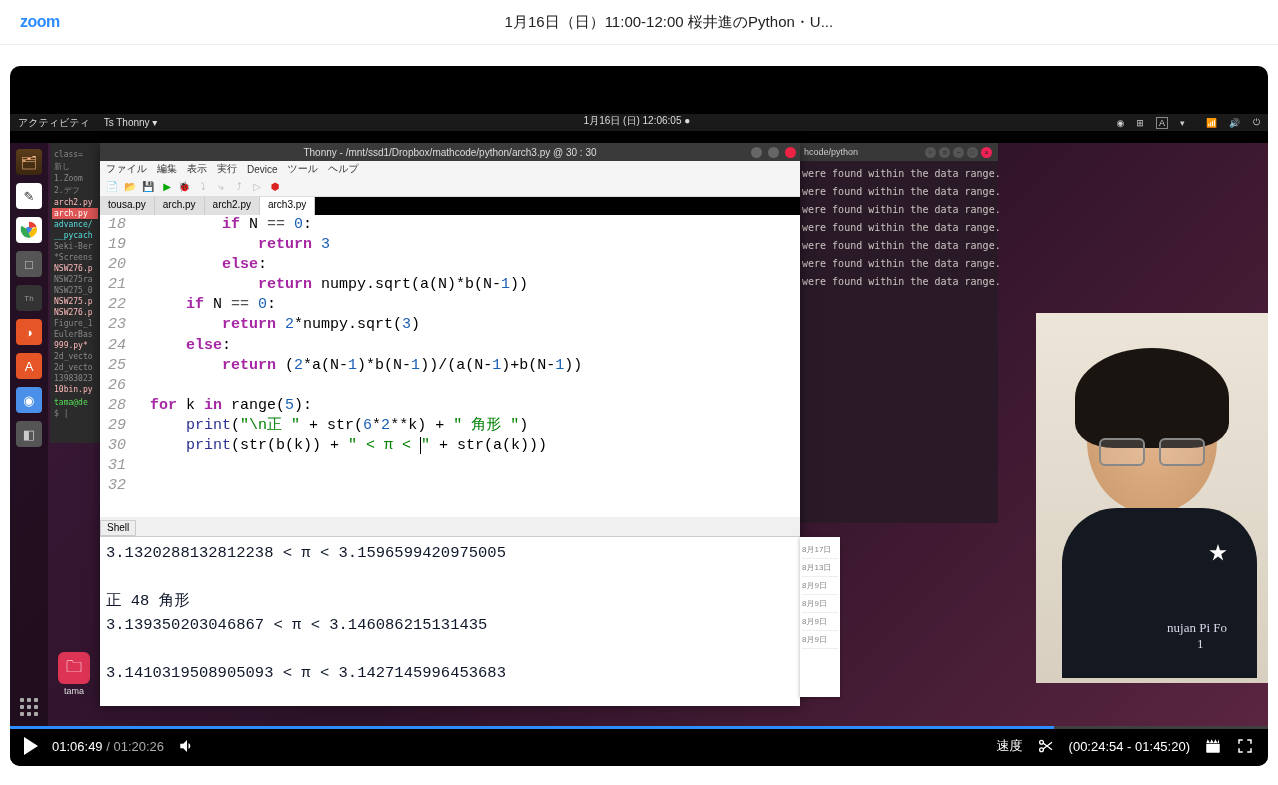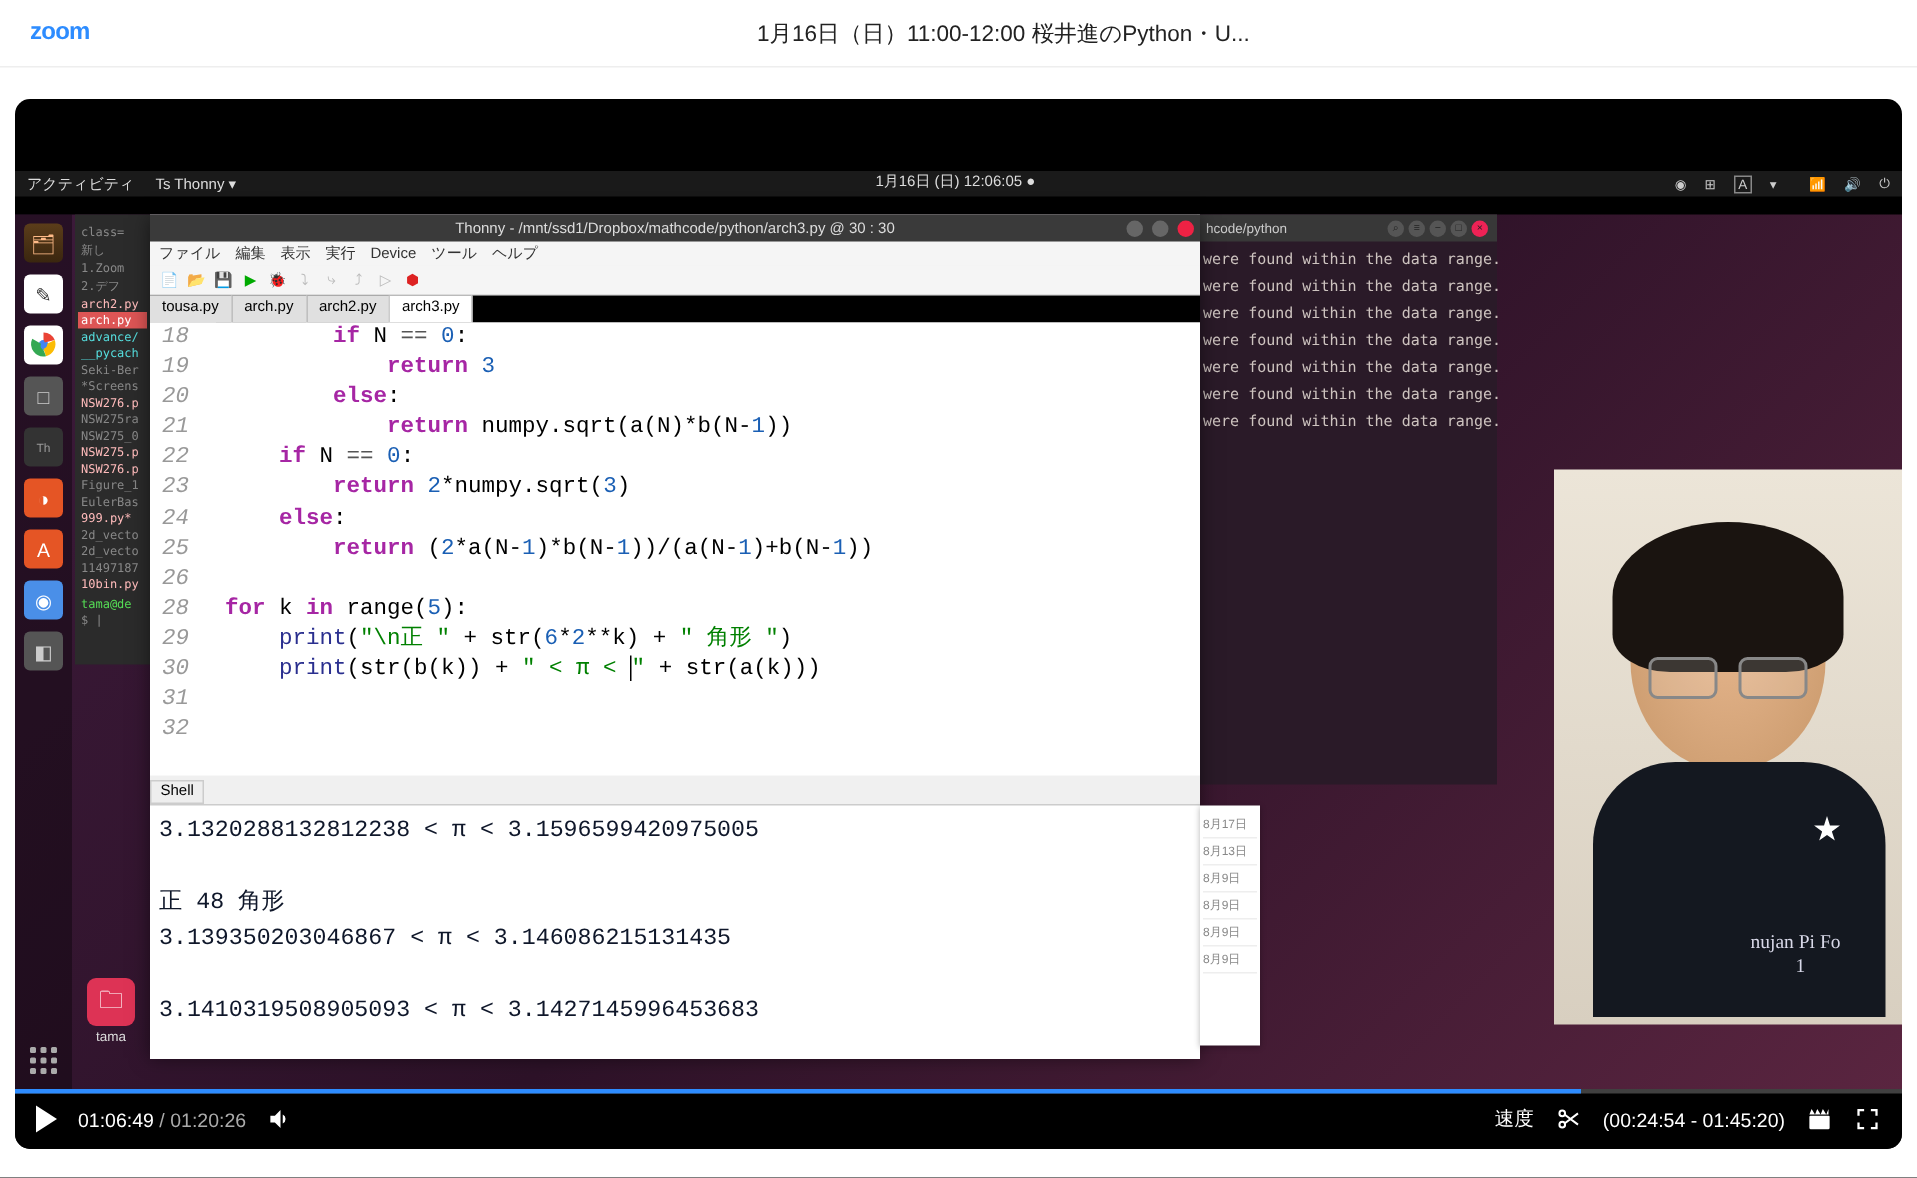--- a/index.html
+++ b/index.html
@@ -170,21 +170,21 @@
         <div class="file-item active">NSW276.p</div>
         <div class="file-item">NSW275ra</div>
         <div class="file-item">NSW275_0</div>
         <div class="file-item active">NSW275.p</div>
         <div class="file-item active">NSW276.p</div>
         <div class="file-item">Figure_1</div>
         <div class="file-item">EulerBas</div>
         <div class="file-item active">999.py*</div>
         <div class="file-item">2d_vecto</div>
         <div class="file-item">2d_vecto</div>
-        <div class="file-item">11497187</div>
+        <div class="file-item">13983023</div>
         <div class="file-item active">10bin.py</div>
         <div class="file-item"></div>
         <div class="file-item green">tama@de</div>
         <div class="file-item">$ |</div>
       </div>
 
     <div class="trash-icon">
       <div class="tr">🗀</div>
       <span>tama</span>
     </div>

